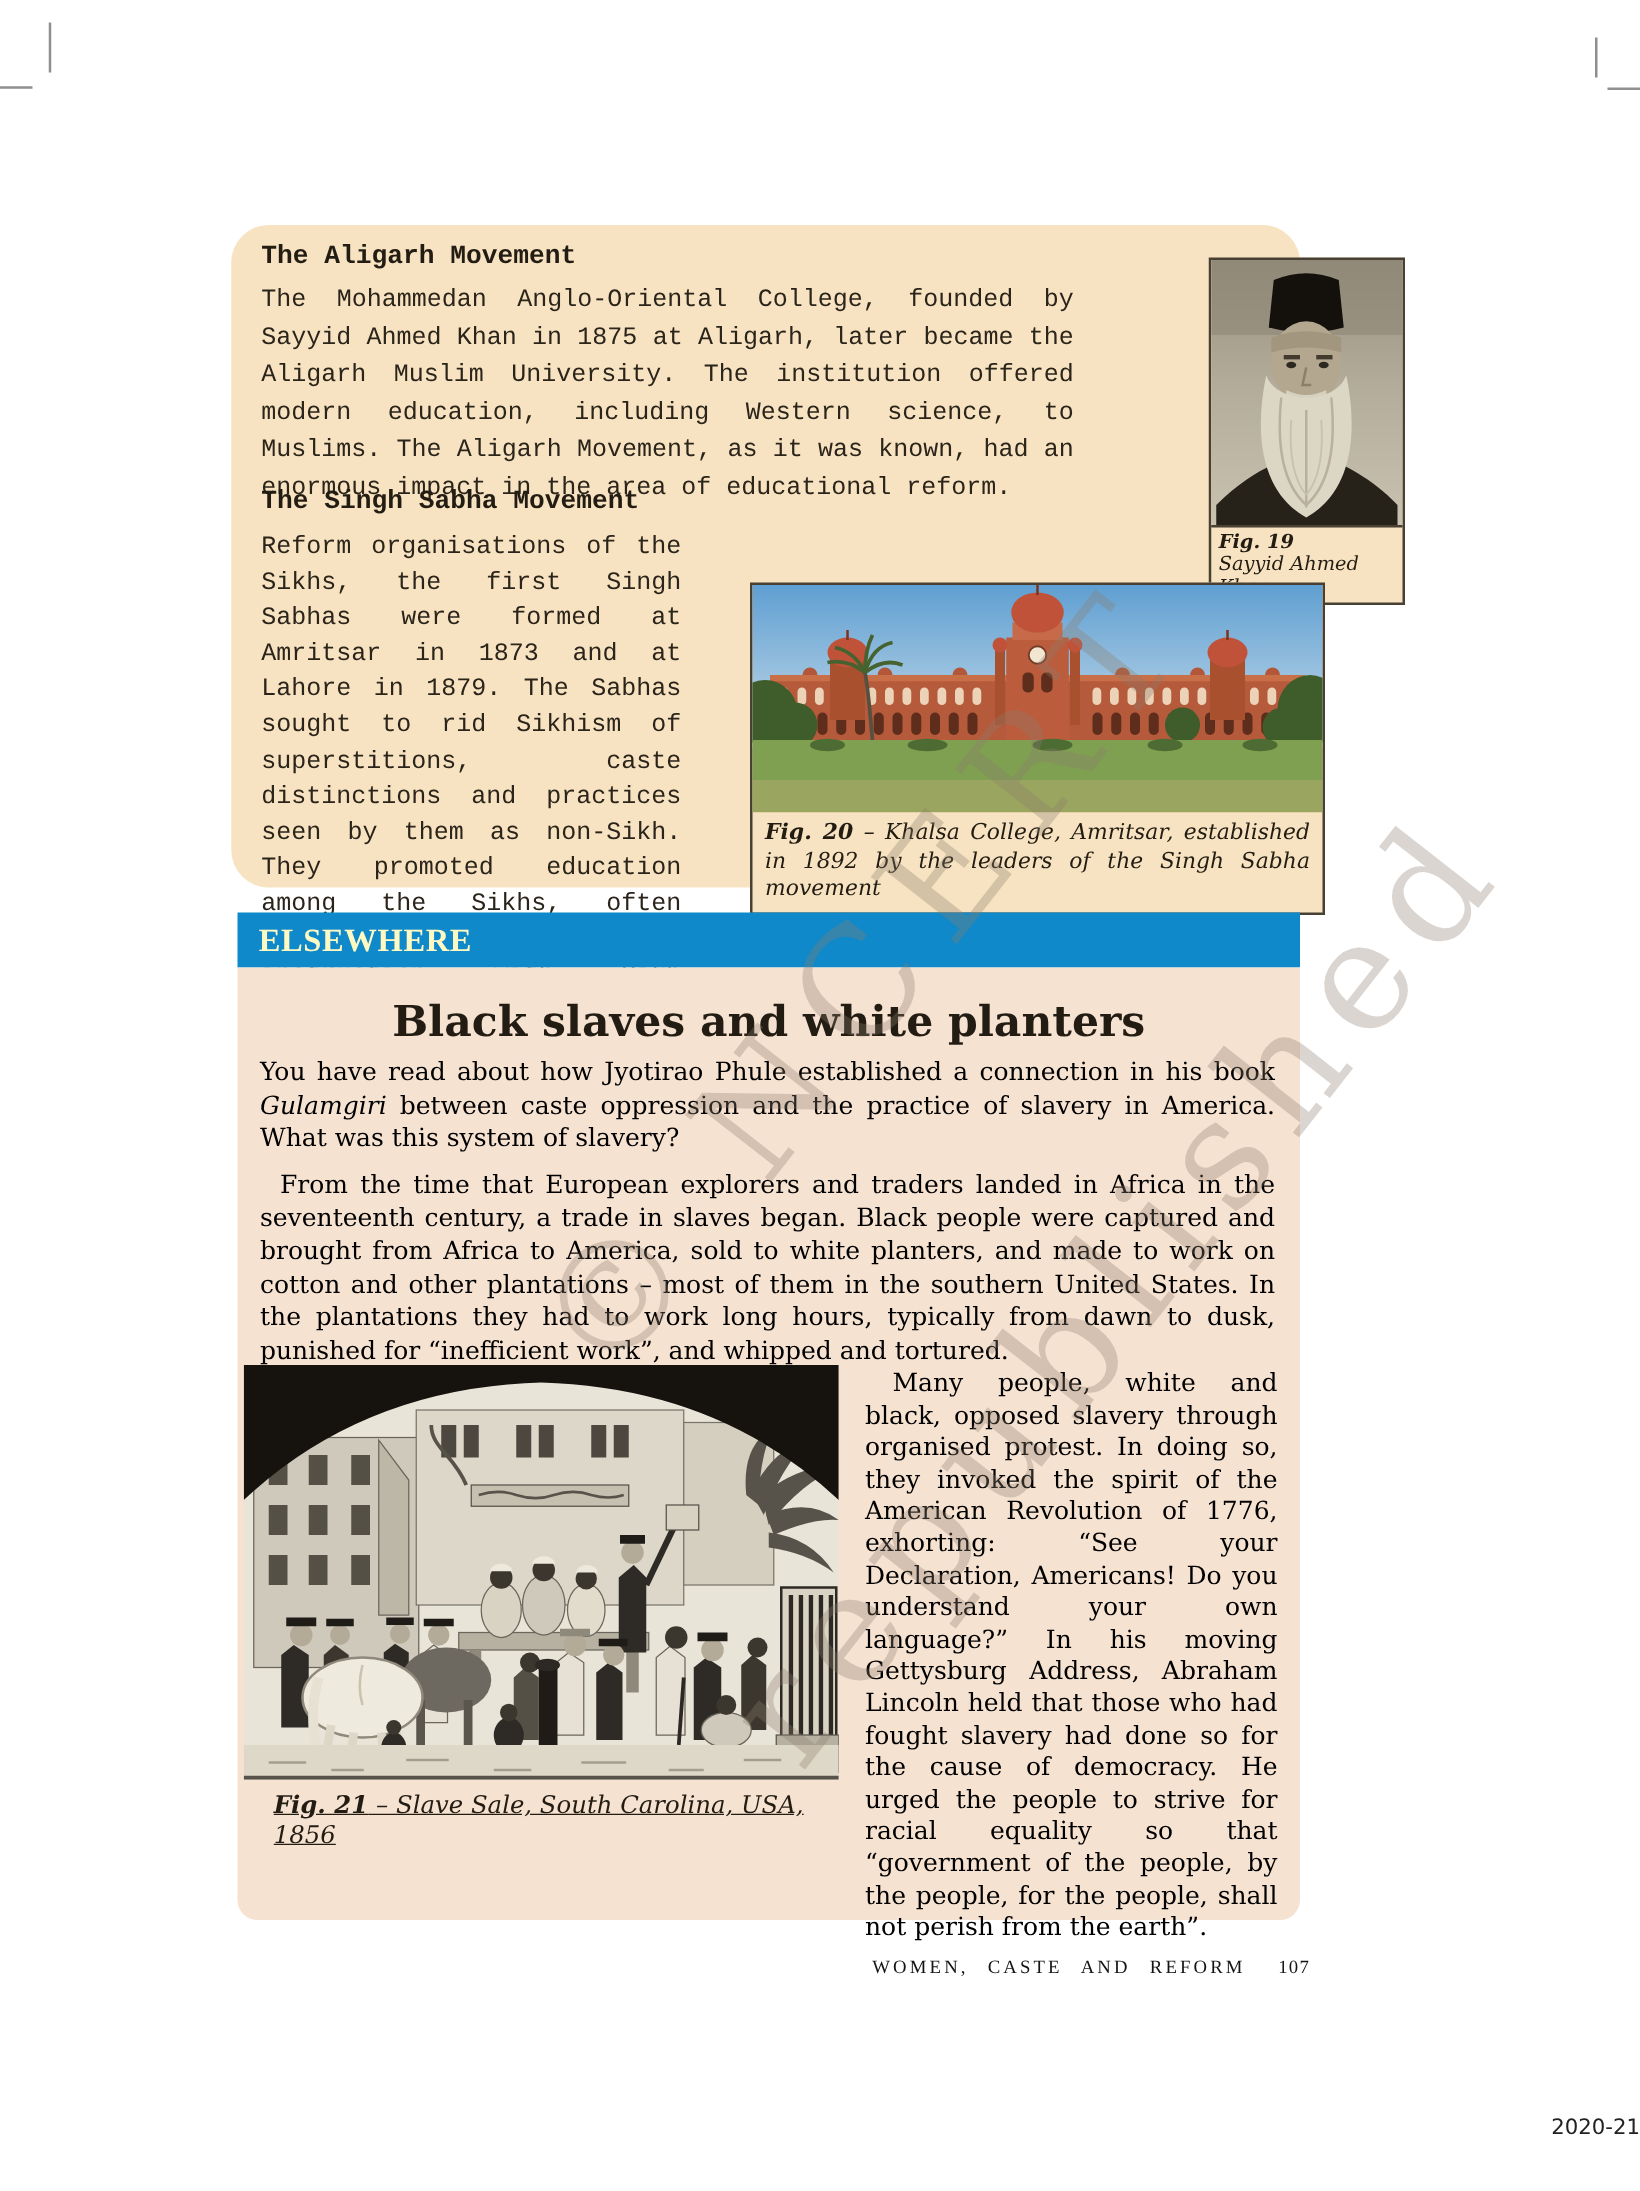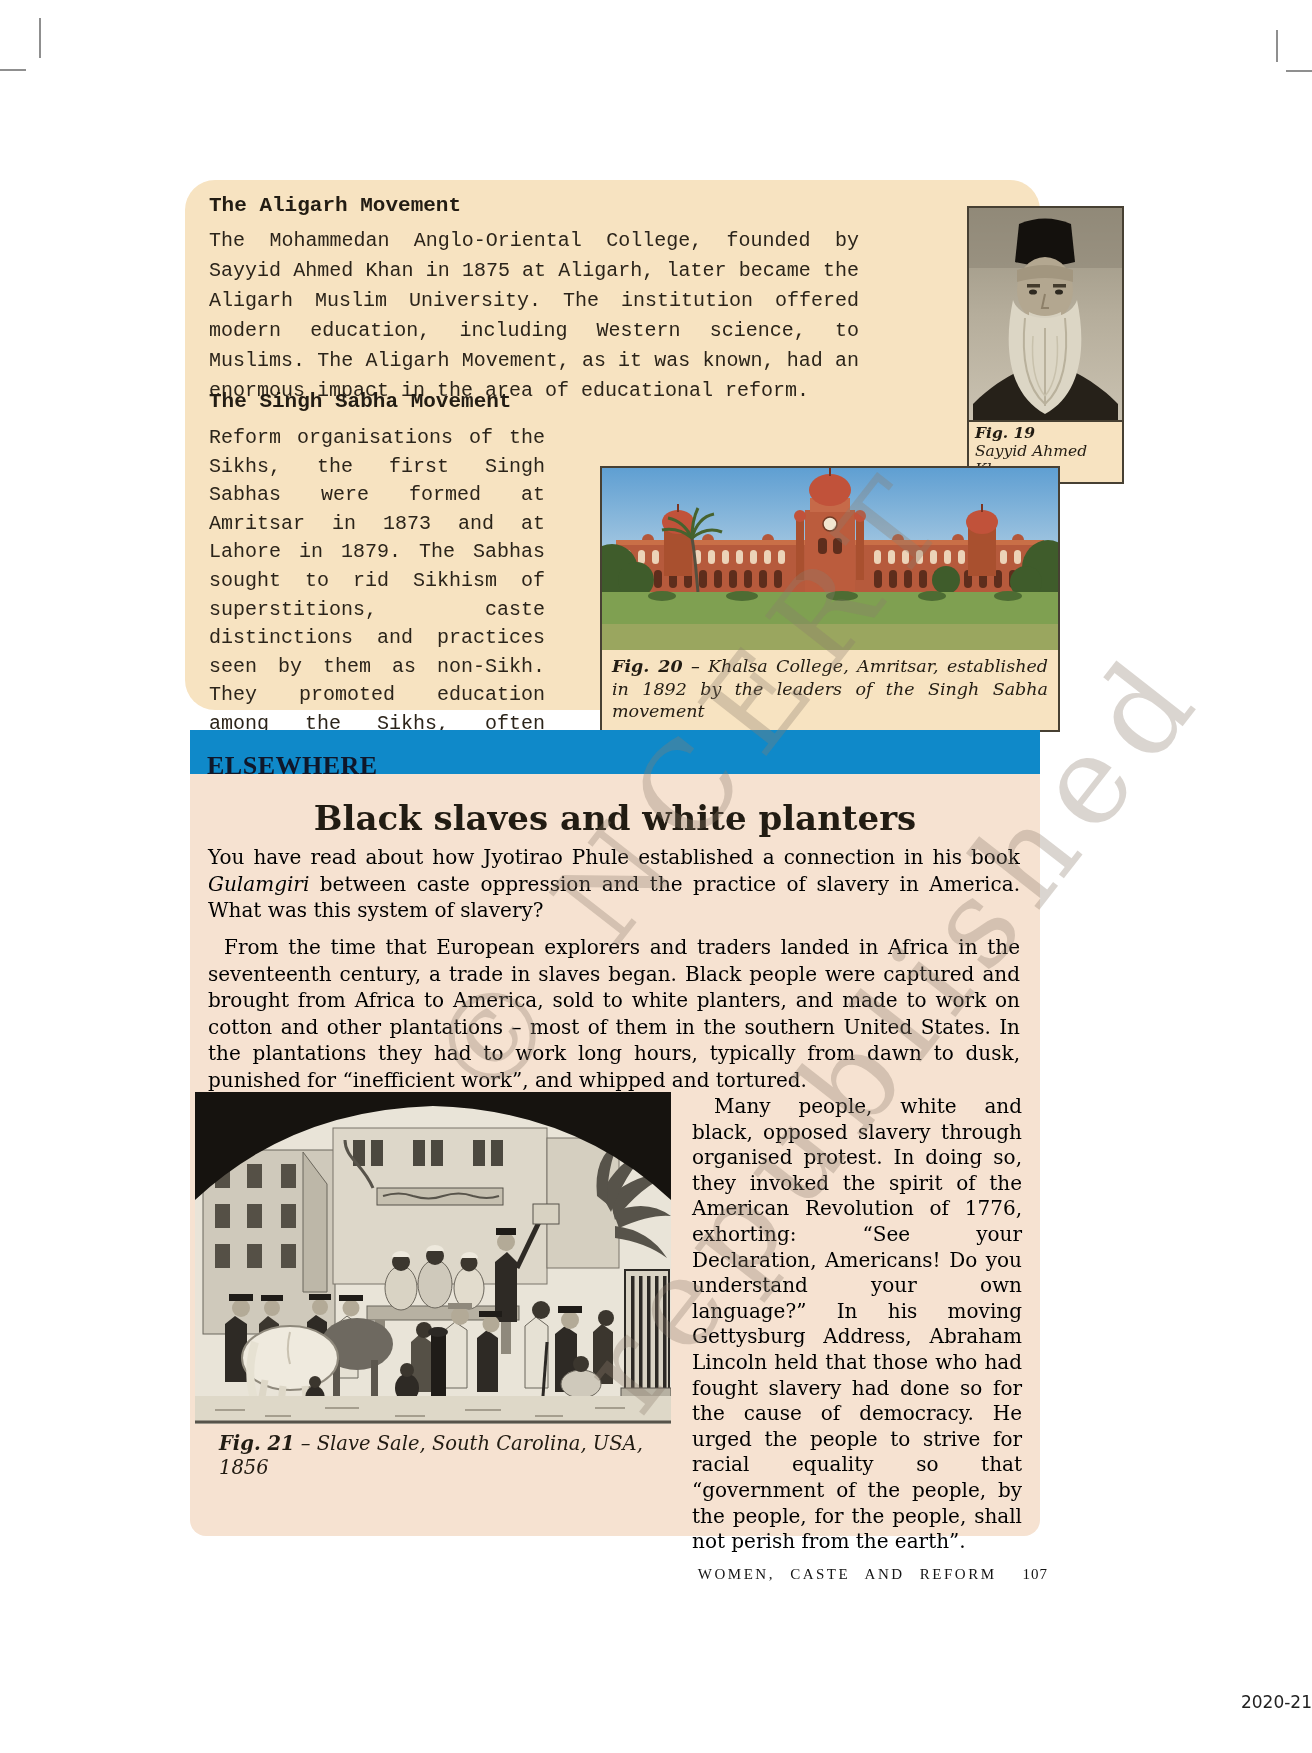--- a/index.html
+++ b/index.html
@@ -29,34 +29,34 @@
   .fig19 .cap-line{font-style:italic;display:block;}
 
   .fig20{position:absolute;left:600px;top:466px;width:460px;background:#f7e3c1;
          border:2px solid #474033;box-sizing:border-box;}
   .fig20 .photo{display:block;width:456px;height:182px;}
   .fig20 figcaption{padding:5px 10px 7px;font-family:"DejaVu Serif",serif;font-style:italic;
                     font-size:17.5px;line-height:22.5px;color:#221c13;text-align:justify;}
 
   
   .ew-bar{position:absolute;left:190px;top:730px;width:850px;height:44px;background:#0f89c9;}
-  .ew-bar span{position:absolute;left:17px;top:21px;color:#0f172a;
+  .ew-bar span{position:absolute;left:17px;top:8px;color:#fef9c3;
                font-family:"Liberation Serif",serif;font-weight:bold;font-size:26px;letter-spacing:0.5px;}
   .ew-panel{position:absolute;left:190px;top:774px;width:850px;height:762px;background:#f6e2d1;
             border-radius:0 0 16px 16px;font-family:"DejaVu Serif",serif;}
   .ew-heading{position:absolute;left:0;top:24px;width:100%;margin:0;text-align:center;
               font-size:34px;font-weight:bold;color:#221c13;}
   .ew-p{position:absolute;margin:0;font-size:20px;line-height:26.5px;text-align:justify;color:#000000;}
   .ew-p1{left:18px;top:70px;width:812px;}
   .ew-p2{left:18px;top:160px;width:812px;text-indent:16px;}
   .ew-p3{left:502px;top:320px;width:330px;line-height:25.6px;text-indent:22px;}
 
   .fig21{position:absolute;left:5px;top:318px;width:476px;}
   .fig21 .photo{display:block;width:476px;height:332px;}
-  .fig21 .cap{margin:8px 0 0 24px;font-size:19.5px;line-height:24px;color:#221c13;font-style:italic;}
+  .fig21 .cap{margin:8px 0 0 24px;font-size:19.5px;line-height:24px;color:#221c13;font-style:italic;text-decoration:underline;}
   .fig21 .note{margin:5px 0 0 8px;font-size:19.5px;line-height:25px;color:#2a241c;}
 
   
   .wm{position:absolute;font-family:"DejaVu Serif",serif;color:rgba(139,123,110,0.32);
       transform-origin:0 0;pointer-events:none;z-index:6;white-space:nowrap;}
   .wm1{left:402px;top:1042px;font-size:120px;letter-spacing:22px;transform:rotate(-52deg);}
   .wm2{left:552px;top:1350px;font-size:122px;letter-spacing:17px;transform:rotate(-52deg);}
 
   
   .running-footer{position:absolute;top:1566px;right:264px;font-family:"Liberation Serif",serif;

